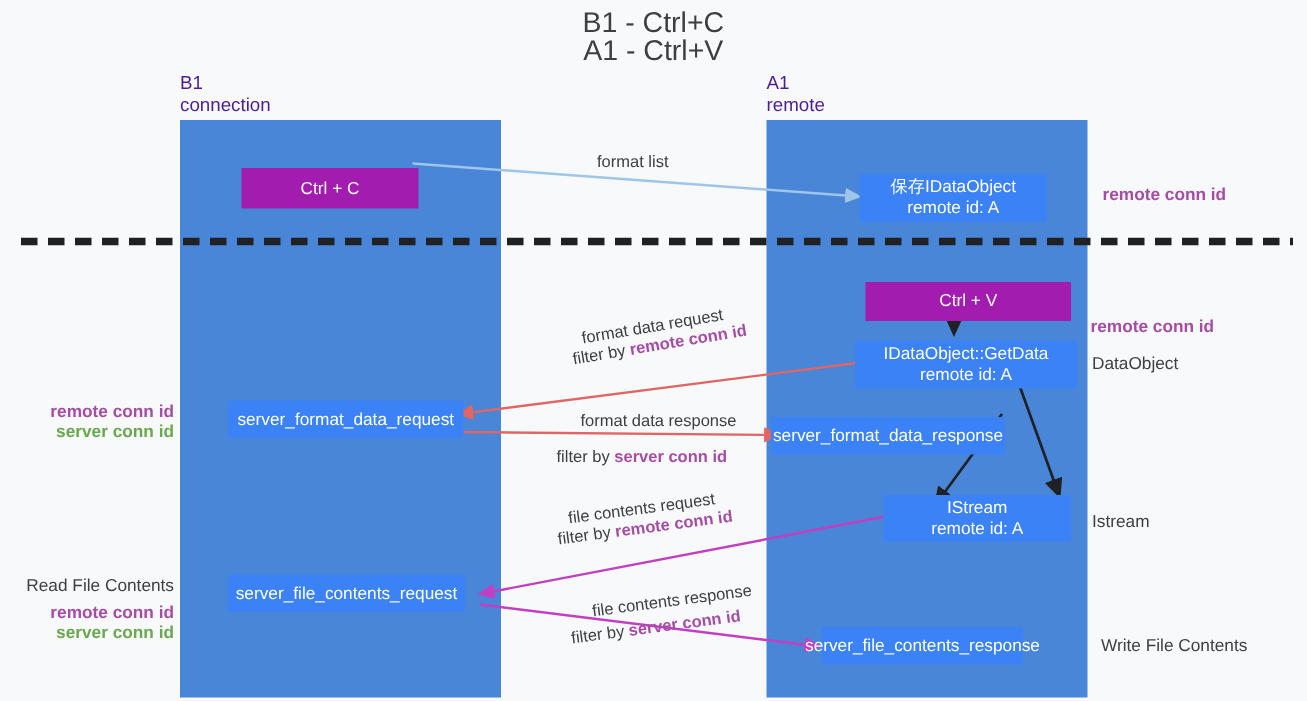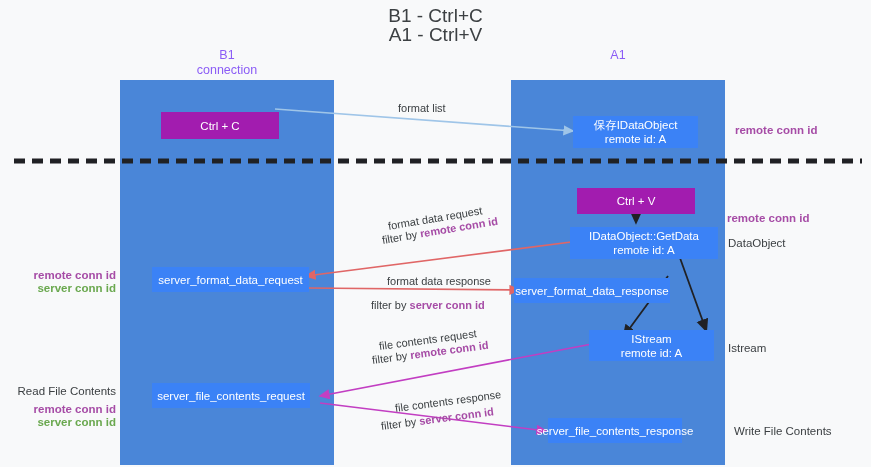--- a/index.html
+++ b/index.html
@@ -19,22 +19,21 @@
 
   .title-block {
     left: 0; top: 6px; width: 871px;
     text-align: center;
     font-size: 19px; color: #3c4043;
     line-height: 19px;
     z-index: 4;
   }
 
   .col-head {
-    text-align: center;
-    font-size: 12.5px; color: #8b5cf6;
+    font-size: 12.5px; color: #4c1d95;
     line-height: 15px;
     z-index: 4;
   }
 
   .node {
     z-index: 4;
     display: flex; flex-direction: column;
     align-items: center; justify-content: center;
     text-align: center;
     color: #ffffff;
@@ -82,20 +81,21 @@
     <div>B1 - Ctrl+C</div>
     <div>A1 - Ctrl+V</div>
   </div>
 
   <div class="abs col-head" style="left:120px; top:48px; width:214px;">
     <div>B1</div>
     <div>connection</div>
   </div>
   <div class="abs col-head" style="left:511px; top:48px; width:214px;">
     <div>A1</div>
+    <div>remote</div>
   </div>
 
   <svg class="svg-layer" id="arrow-layer">
     <defs>
       <marker id="ah-blue" markerWidth="7" markerHeight="7" refX="6" refY="3.2" orient="auto">
         <path d="M0,0 L7,3.2 L0,6.4 z" fill="#9fc5e8"></path>
       </marker>
       <marker id="ah-red" markerWidth="7" markerHeight="7" refX="6" refY="3.2" orient="auto">
         <path d="M0,0 L7,3.2 L0,6.4 z" fill="#e06666"></path>
       </marker>
@@ -128,21 +128,21 @@
 
   <div class="abs node green" style="left:161px; top:95px; width:118px; height:27px;">
     <div>Ctrl + C</div>
   </div>
 
   <div class="abs node orange" style="left:573px; top:116px; width:125px; height:32px;">
     <div>保存IDataObject</div>
     <div class="l2">remote id: A</div>
   </div>
 
-  <div class="abs node green" style="left:577px; top:171px; width:118px; height:26px;">
+  <div class="abs node green" style="left:577px; top:171px; width:137px; height:26px;">
     <div>Ctrl + V</div>
   </div>
 
   <div class="abs node orange" style="left:570px; top:227px; width:148px; height:32px;">
     <div>IDataObject::GetData</div>
     <div class="l2">remote id: A</div>
   </div>
 
   <div class="abs node orange" style="left:152px; top:267px; width:157px; height:25px;">
     <div>server_format_data_request</div>

